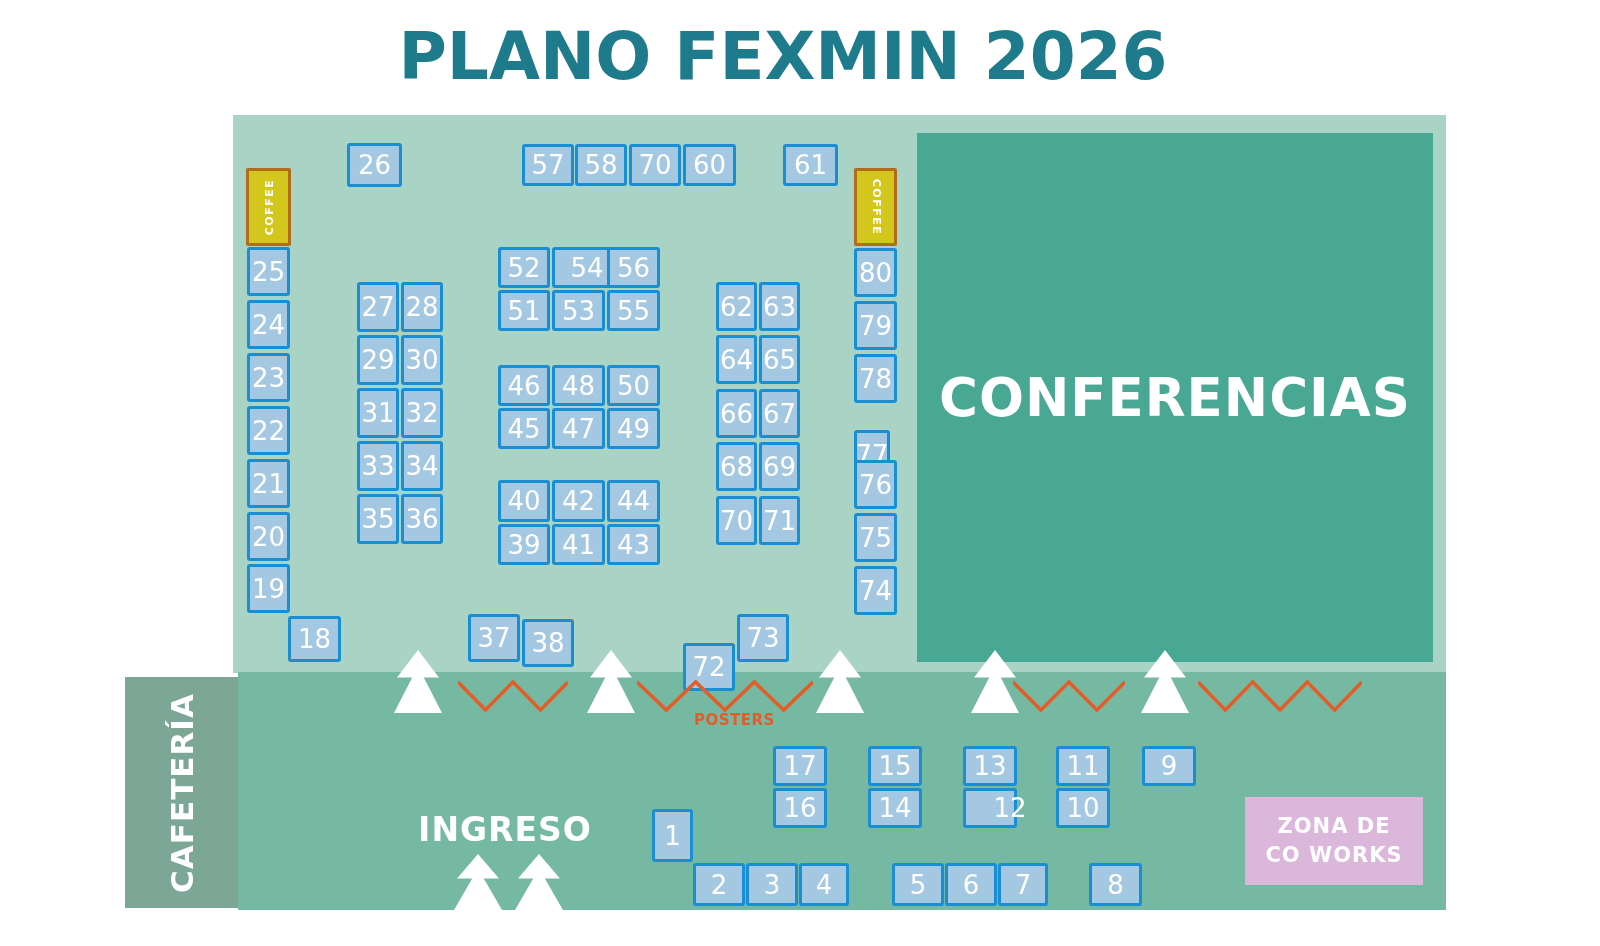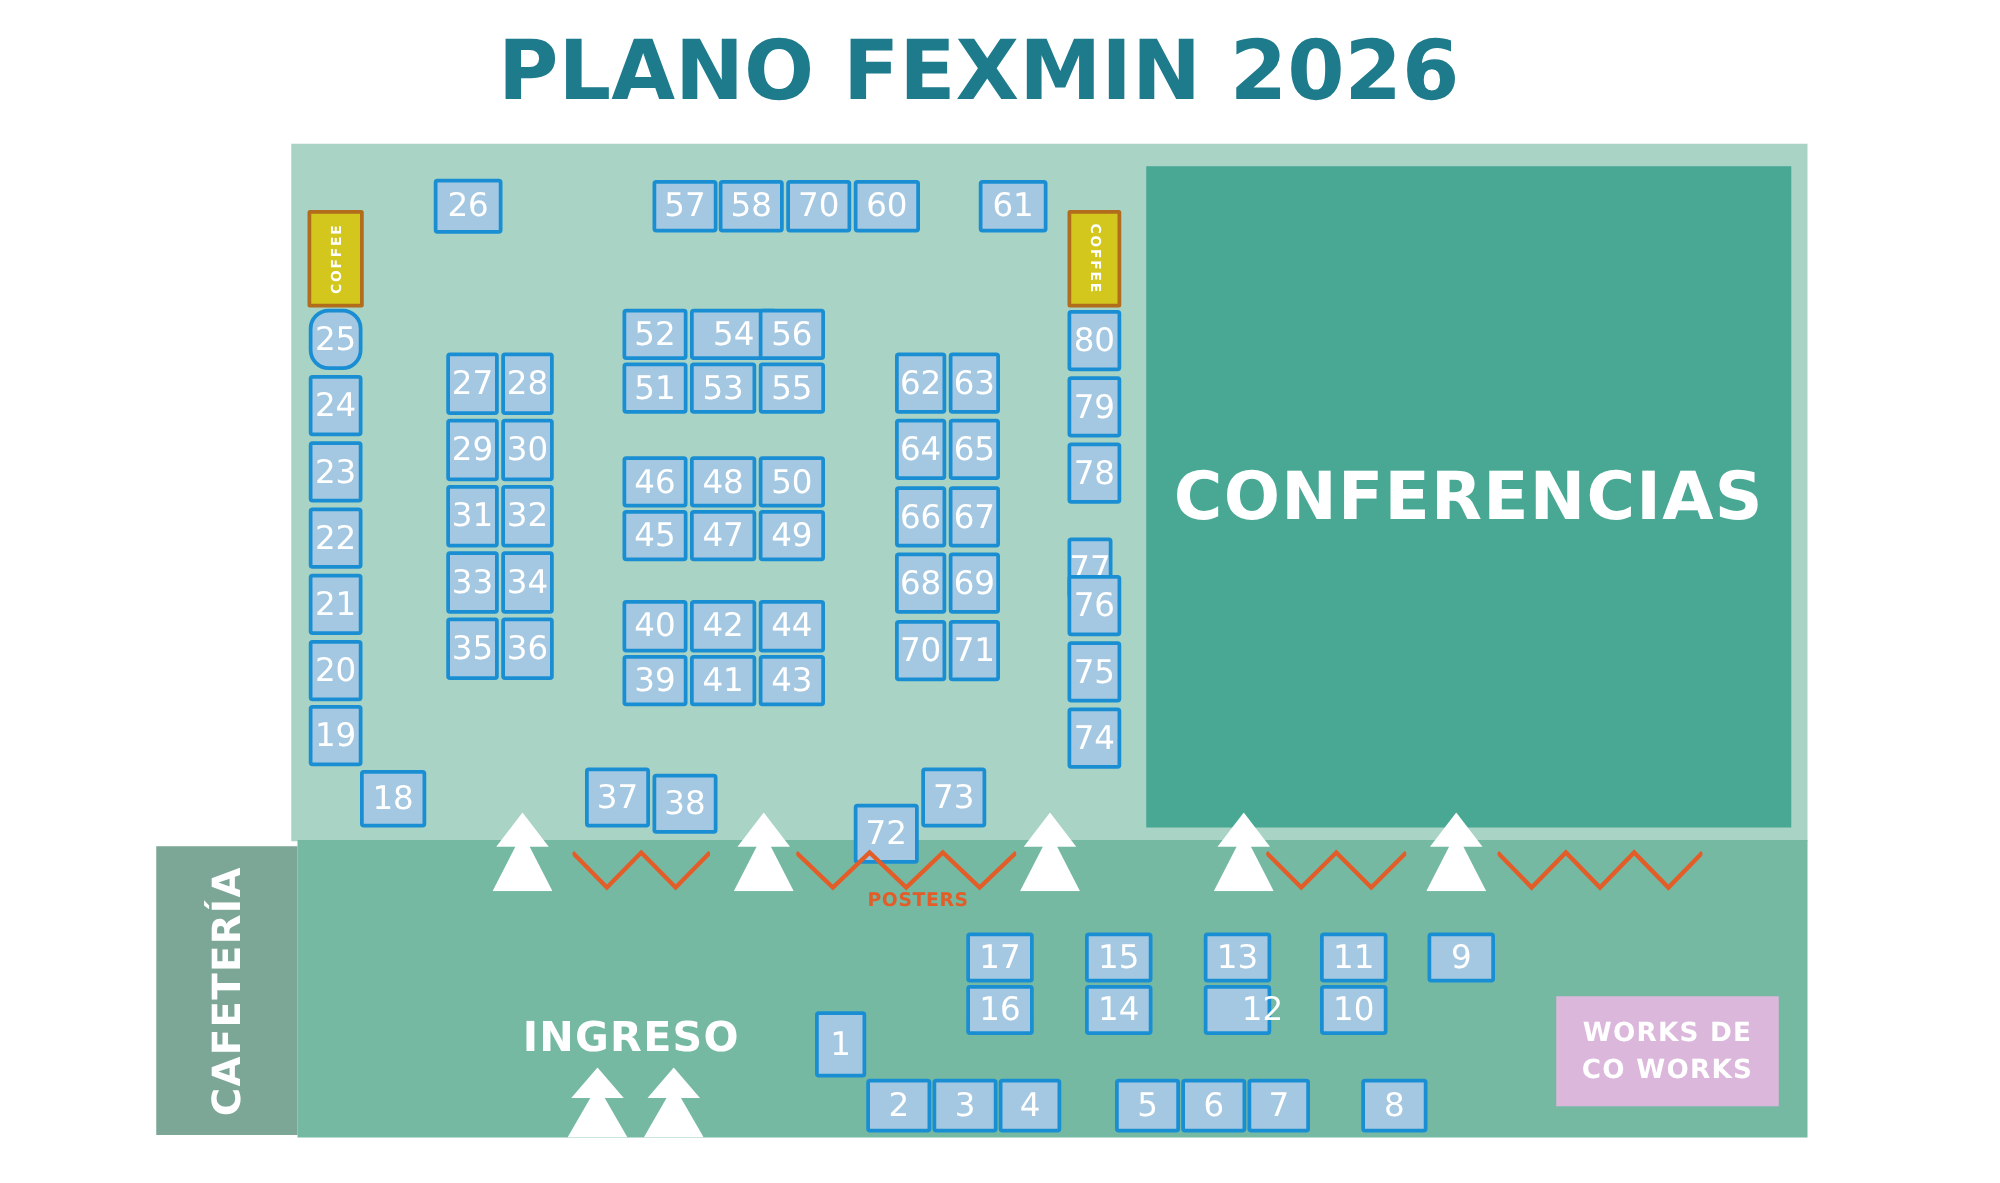--- a/index.html
+++ b/index.html
@@ -55,35 +55,35 @@
 
   <div class="cafeteria">
     <span class="vtext">CAFETERÍA</span>
   </div>
 
   <div class="conferences">
     <span>CONFERENCIAS</span>
   </div>
 
   <div class="cowork">
-    <div>WORKS DE</div>
+    <div>ZONA DE</div>
     <div>CO WORKS</div>
   </div>
 
   <div class="ingreso">INGRESO</div>
   <div class="posters">POSTERS</div>
 
   <div id="booths-layer">
       <div class="booth" style="left: 347px; top: 143px; width: 55px; height: 44px;">26</div>
       <div class="booth" style="left: 522px; top: 144px; width: 52px; height: 42px;">57</div>
       <div class="booth" style="left: 575px; top: 144px; width: 52px; height: 42px;">58</div>
       <div class="booth" style="left: 629px; top: 144px; width: 52px; height: 42px;">70</div>
       <div class="booth" style="left: 683px; top: 144px; width: 53px; height: 42px;">60</div>
       <div class="booth" style="left: 783px; top: 144px; width: 55px; height: 42px;">61</div>
-      <div class="booth" style="left: 247px; top: 247px; width: 43px; height: 49px; border-radius: 16px;">25</div>
+      <div class="booth" style="left: 247px; top: 247px; width: 43px; height: 49px;">25</div>
       <div class="booth" style="left: 247px; top: 300px; width: 43px; height: 49px;">24</div>
       <div class="booth" style="left: 247px; top: 353px; width: 43px; height: 49px;">23</div>
       <div class="booth" style="left: 247px; top: 406px; width: 43px; height: 49px;">22</div>
       <div class="booth" style="left: 247px; top: 459px; width: 43px; height: 49px;">21</div>
       <div class="booth" style="left: 247px; top: 512px; width: 43px; height: 49px;">20</div>
       <div class="booth" style="left: 247px; top: 564px; width: 43px; height: 49px;">19</div>
       <div class="booth" style="left: 288px; top: 616px; width: 53px; height: 46px;">18</div>
       <div class="booth" style="left: 357px; top: 282px; width: 42px; height: 50px;">27</div>
       <div class="booth" style="left: 401px; top: 282px; width: 42px; height: 50px;">28</div>
       <div class="booth" style="left: 357px; top: 335px; width: 42px; height: 50px;">29</div>

